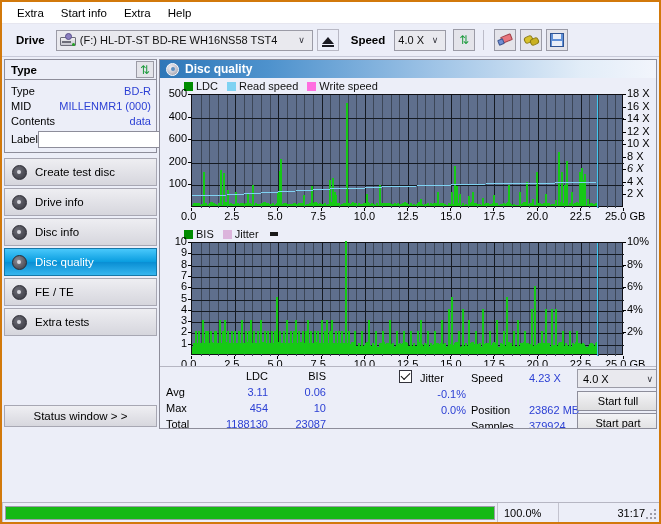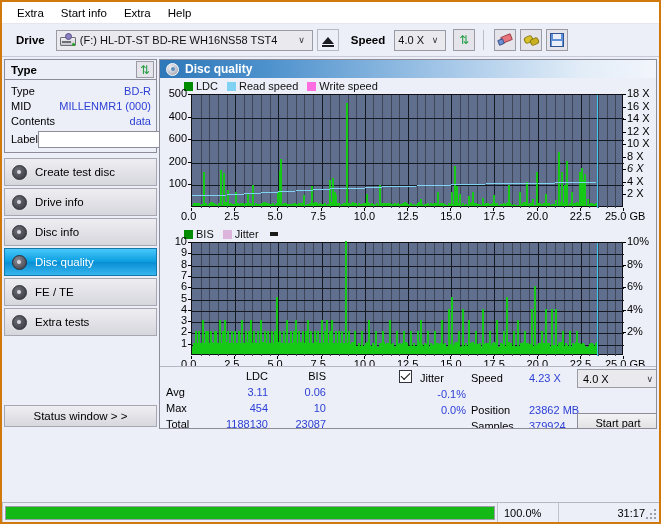--- a/index.html
+++ b/index.html
@@ -1882,20 +1882,21 @@
           <span class="st val" style="left:363px; top:2px;">4.23 X</span>
           <span class="st" style="left:305px; top:34px;">Position</span>
           <span class="st val" style="left:363px; top:34px;">23862 MB</span>
           <span class="st" style="left:305px; top:50px;">Samples</span>
           <span class="st val" style="left:363px; top:50px;">379924</span>
 
           <span class="scombo" style="left:411px; top:-1px;">
             <span>4.0 X</span>
             <span class="caret">∨</span>
           </span>
+          <span class="sbtn" style="left:411px; top:21px;">Start full</span>
           <span class="sbtn" style="left:411px; top:43px;">Start part</span>
         </div>
       </div>
     </div>
   </div>
 
   <div class="statusbar">
     <span class="sb-div"></span>
     <span class="sb-prog">
         <span class="fill" id="progfill" style="width: 100%;"></span>

